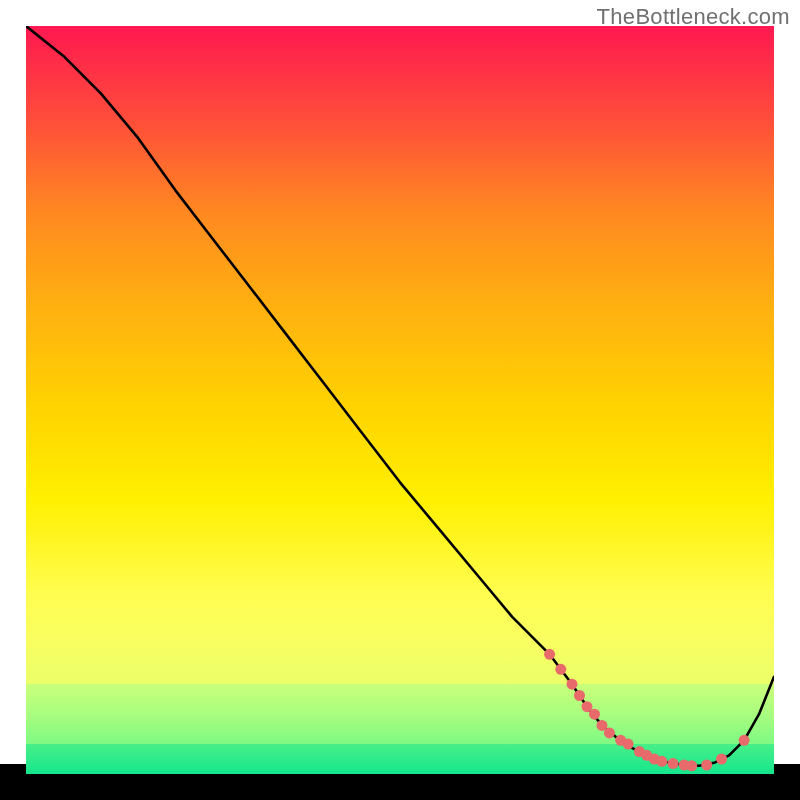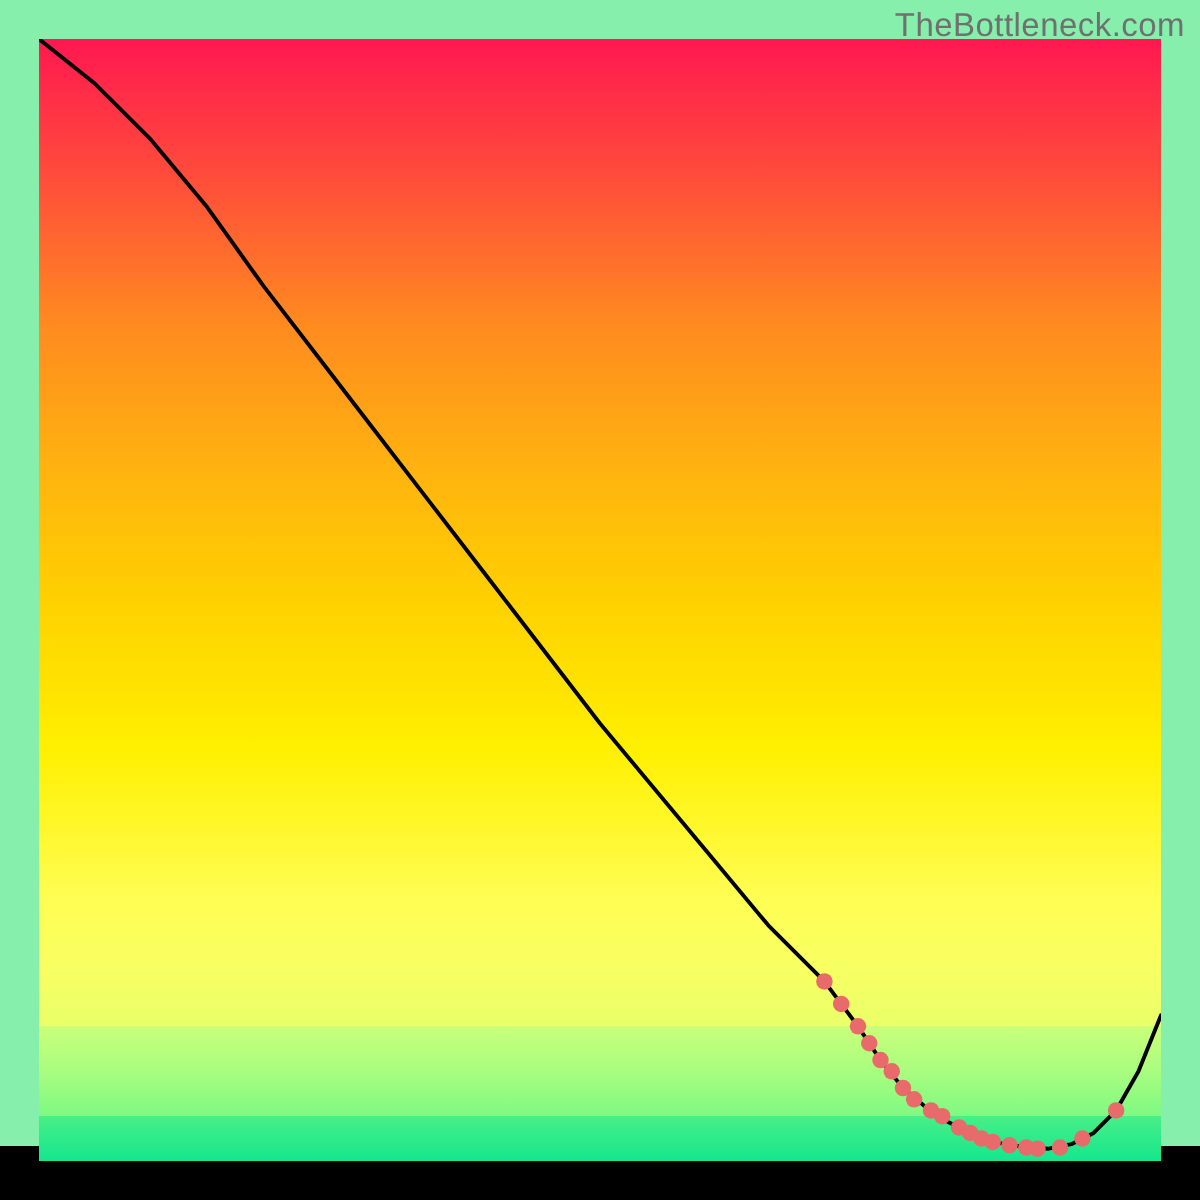--- a/index.html
+++ b/index.html
@@ -8,21 +8,21 @@
     width: 800px;
     height: 800px;
     background: #000;
     overflow: hidden;
     font-family: Arial, Helvetica, sans-serif;
   }
   .frame {
     position: relative;
     width: 800px;
     height: 764px;
-    background: #86efac;
+    background: #ffffff;
     text-align: right;
   }
   .watermark {
     position: absolute;
     top: 4px;
     right: 10px;
     color: #707070;
     font-size: 22px;
     font-weight: 500;
     letter-spacing: 0.3px;

